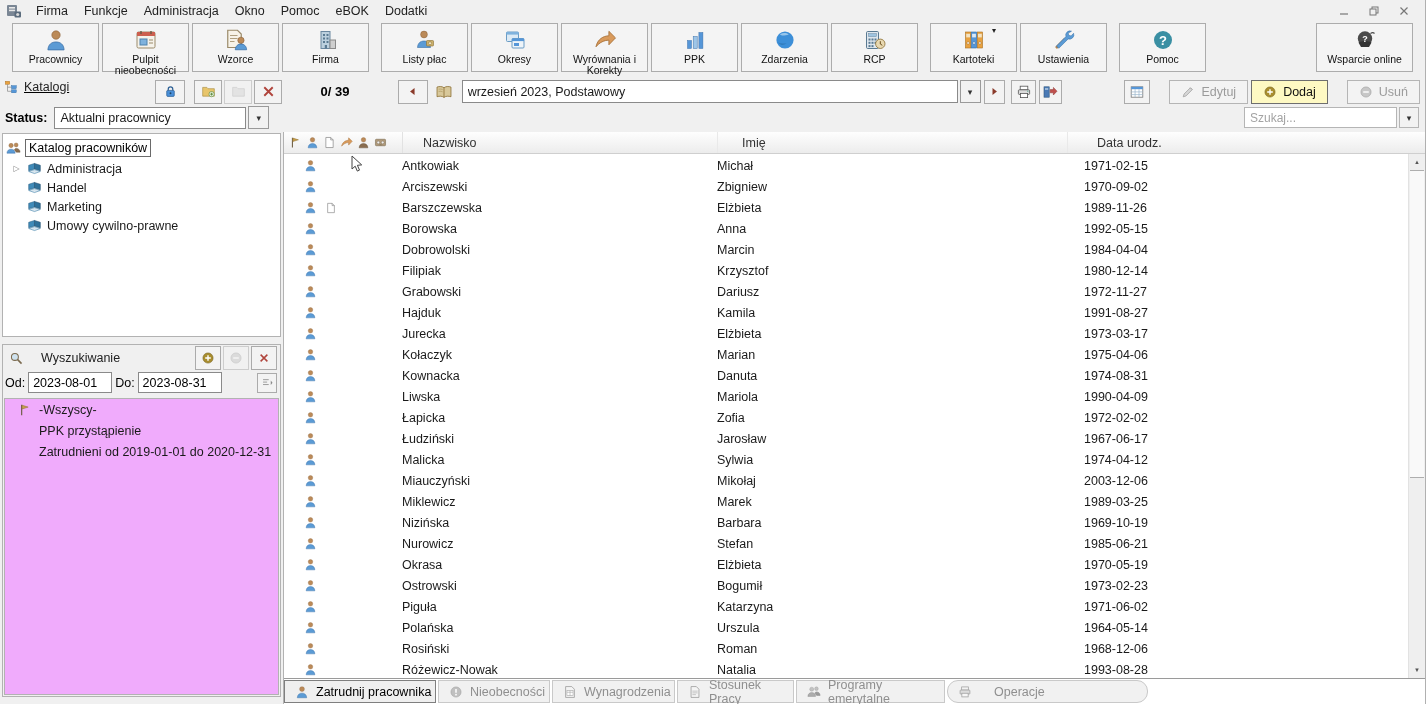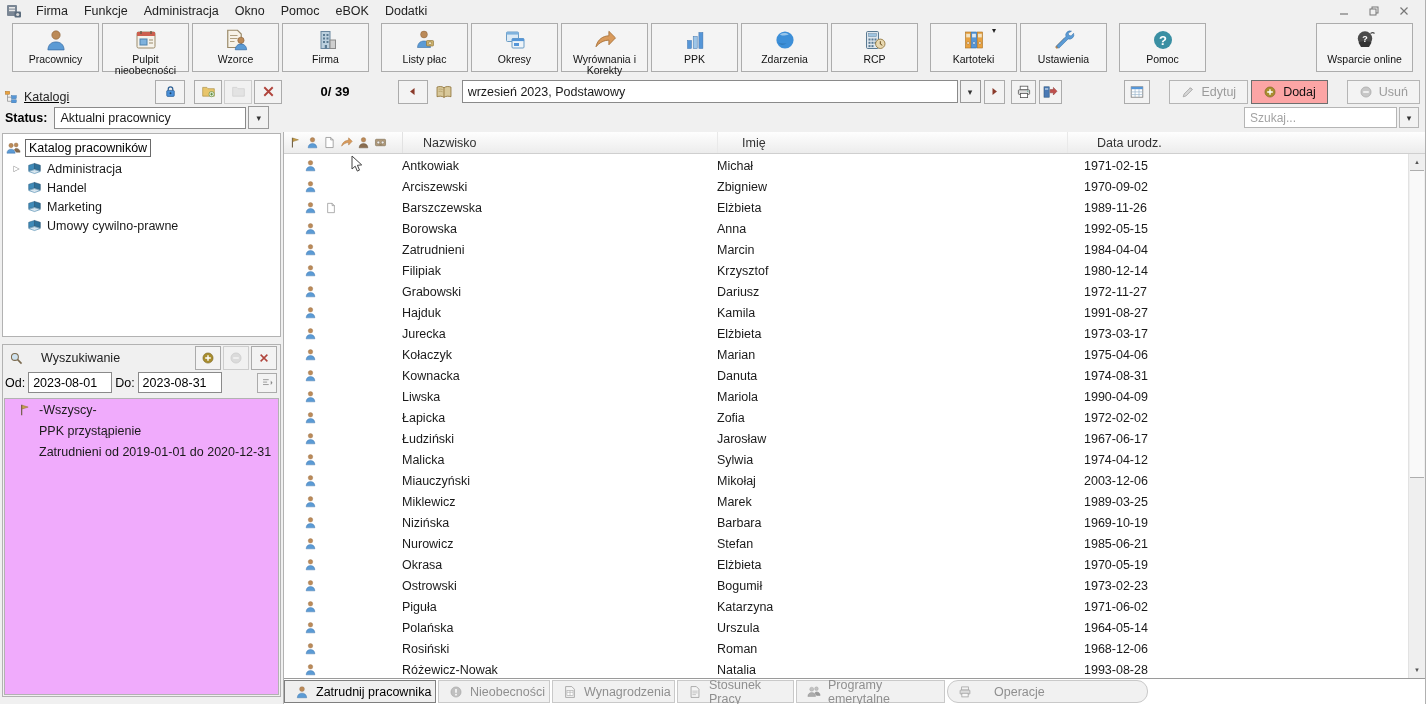--- a/index.html
+++ b/index.html
@@ -26,32 +26,32 @@
   .i13{width:13px;height:13px;} .i14{width:14px;height:14px;} .i15{width:15px;height:15px;}
   .i16{width:16px;height:16px;} .i18{width:18px;height:18px;}
   
   button{font-family:inherit;margin:0;cursor:default;}
   .sbtn{height:24px;border:1px solid #ababab;background:#f3f3f3;display:flex;align-items:center;justify-content:center;box-sizing:border-box;padding:0;}
   .sbtn.disabled{opacity:.5;}
   .w20{width:20px;} .w26{width:26px;} .w28{width:28px;} .w30{width:30px;} .w32{width:32px;} .w34{width:36px;}
   .btn-row{display:flex;gap:2px;}
   
   .catalogbar{height:27px;display:flex;align-items:center;padding:0 5px 1px 4px;gap:3px;}
-  .cb-left{width:278px;display:flex;align-items:flex-end;gap:4px;flex:none;text-decoration:underline;}
+  .cb-left{width:278px;display:flex;align-items:flex-start;gap:4px;flex:none;text-decoration:underline;}
   .cb-title{font-size:12.5px;margin-left:2px;color:#222;}
   .counter{font-weight:bold;font-size:13px;margin-left:26px;width:48px;text-align:center;flex:none;}
   .ml36{margin-left:36px;}
   .combo{display:flex;gap:2px;align-items:center;}
   .combo input{border:1px solid #8a8a8a;height:21px;font-size:12.5px;padding:0 5px;font-family:inherit;color:#1a1a1a;box-sizing:border-box;background:#fff;}
   .combo-btn{width:21px;height:23px;border:1px solid #9a9a9a;background:#f2f2f2;display:flex;align-items:center;justify-content:center;font-size:9px;color:#333;box-sizing:border-box;padding:0;}
   .period-combo input{width:496px;height:23px;}
   .flexspacer{flex:1;}
   .wgap{width:56px;flex:none;}
   .abtn{height:24px;border:1px solid #b5b5b5;background:#f3f3f3;display:flex;align-items:center;gap:6px;padding:0 11px;font-size:12.5px;box-sizing:border-box;color:#111;}
-  .abtn.primary{border-color:#6e6e6e;background:#fca5a5;}
+  .abtn.primary{border-color:#6e6e6e;background:#fef9c3;}
   .abtn.disabled{color:#9b9b9b;margin-left:16px;}
   
   .statusrow{height:26px;display:flex;align-items:center;padding:0 5px 3px 2px;box-sizing:border-box;}
   .st-label{font-weight:bold;font-size:12.5px;margin:0 7px 0 3px;}
   .status-combo input{width:192px;height:22px;}
   .searchbox{display:flex;gap:2px;align-items:center;margin-right:1px;}
   .searchbox input{border:1px solid #b5b5b5;height:21px;width:153px;font-size:12px;padding:0 5px;font-family:inherit;box-sizing:border-box;}
   .searchbox input::placeholder{color:#a3a3a3;}
   .searchbox .combo-btn{width:20px;height:21px;border-color:#b5b5b5;}
   
@@ -719,21 +719,21 @@
             </div>
             <div class="row">
               <span class="rc1">
                 <span class="ic" style="width: 13px; height: 13px;">
                   <svg viewBox="0 0 16 16">
                     <circle cx="8" cy="4.7" r="2.8" fill="#bb8a58" stroke="#8a6038" stroke-width=".4"></circle>
                     <path d="M2.6 14.6c.2-3.7 2.5-5.3 5.4-5.3s5.2 1.6 5.4 5.3z" fill="#5b9bd5" stroke="#3a6ea5" stroke-width=".5"></path>
                   </svg>
                 </span>
               </span>
-              <span>Zatrudnieni</span>
+              <span>Dobrowolski</span>
               <span>Marcin</span>
               <span style="padding-left: 17px;">1984-04-04</span>
             </div>
             <div class="row">
               <span class="rc1">
                 <span class="ic" style="width: 13px; height: 13px;">
                   <svg viewBox="0 0 16 16">
                     <circle cx="8" cy="4.7" r="2.8" fill="#bb8a58" stroke="#8a6038" stroke-width=".4"></circle>
                     <path d="M2.6 14.6c.2-3.7 2.5-5.3 5.4-5.3s5.2 1.6 5.4 5.3z" fill="#5b9bd5" stroke="#3a6ea5" stroke-width=".5"></path>
                   </svg>

